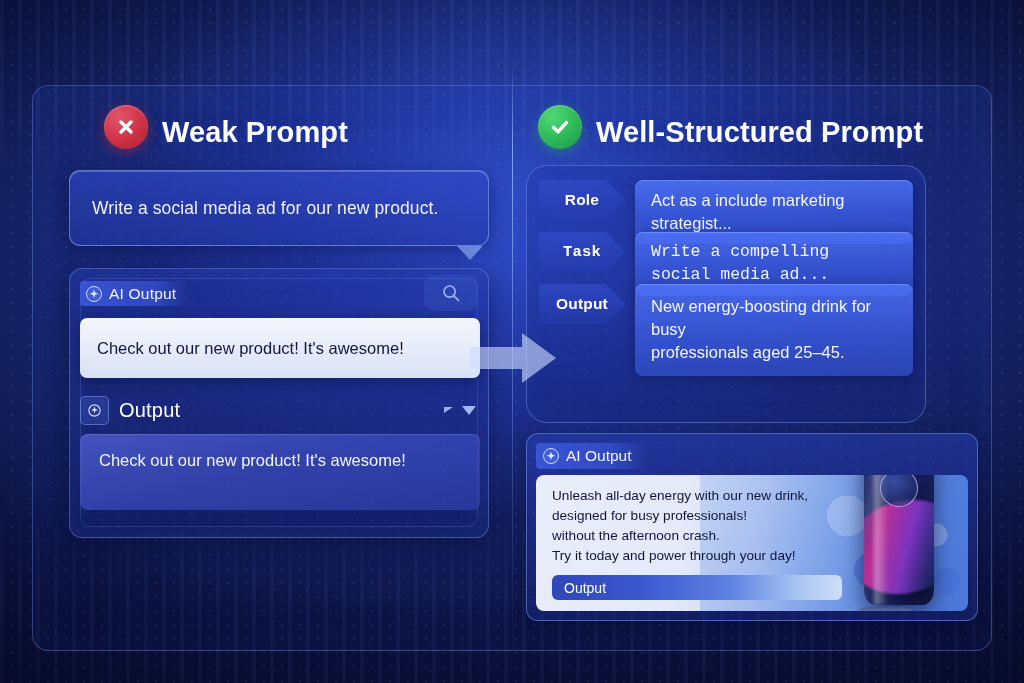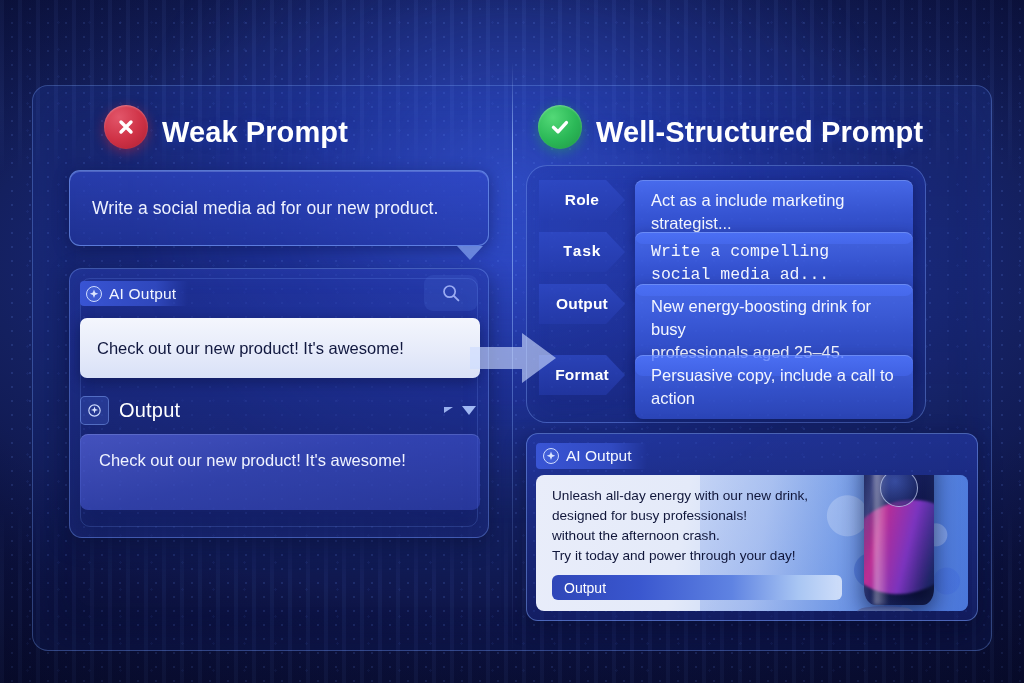--- a/index.html
+++ b/index.html
@@ -417,26 +417,20 @@
     </div>
 
     <div class="srow srow-3">
       <div class="stag stag-3">Output</div>
       <div class="sval sval-tall">
         <span class="line">New energy-boosting drink for busy</span>
         <span class="line">professionals aged 25–45.</span>
       </div>
     </div>
 
-    <div class="srow srow-4">
-      <div class="stag stag-4">Format</div>
-      <div class="sval">
-        <span class="line">Persuasive copy, include a call to action</span>
-      </div>
-    </div>
   </div>
 
   <div class="rout-card">
     <div class="rout-tag">
       <span class="ai-mark">
         <svg width="10" height="10" viewBox="0 0 10 10">
           <path d="M5 0.6 L6.1 3.6 L9.2 4.8 L6.1 6 L5 9.1 L3.9 6 L0.8 4.8 L3.9 3.6 Z" fill="#dce6ff"></path>
         </svg>
       </span>
       <span class="rout-tag-label">AI Output</span>

